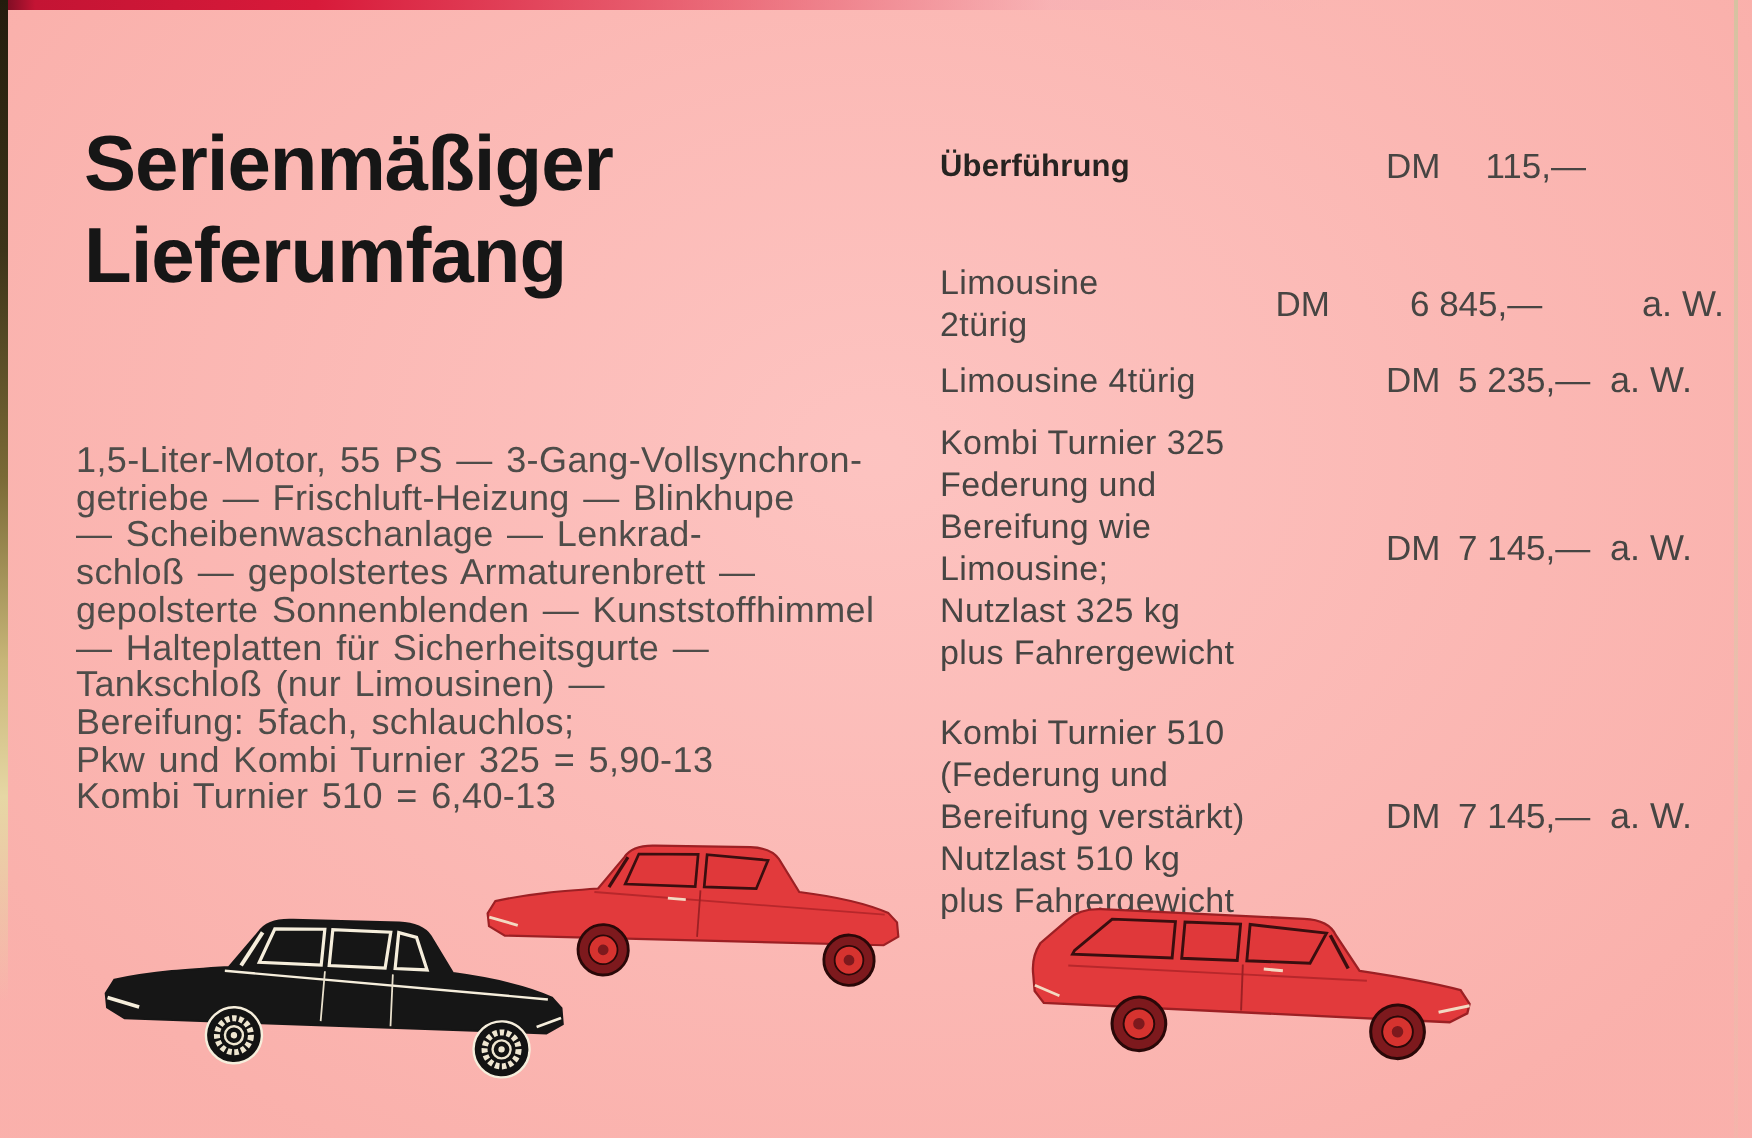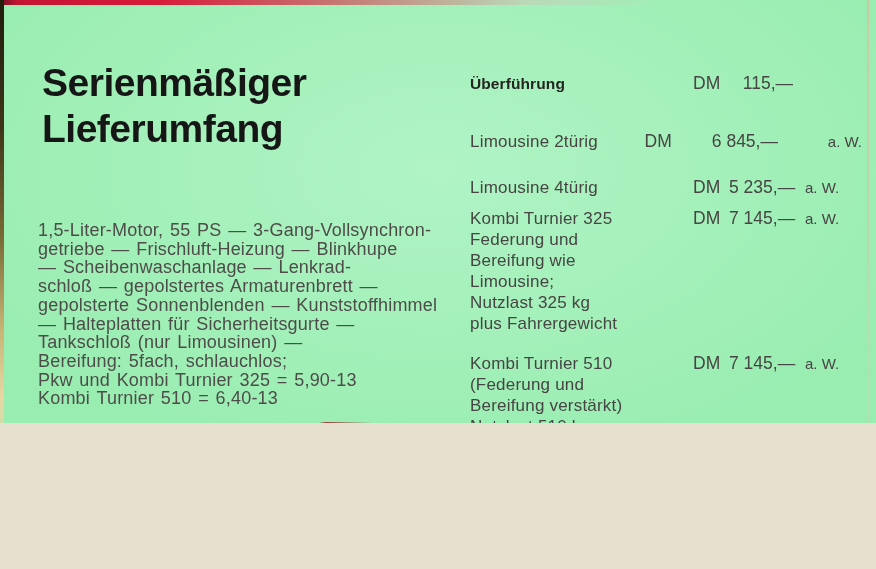--- a/index.html
+++ b/index.html
@@ -1,40 +1,40 @@
 <!DOCTYPE html>
 <html><head>
 <meta charset="utf-8">
 <style>
   html,body{margin:0;padding:0;}
   body{width:876px;height:569px;overflow:hidden;background:#e8e0cf;
        font-family:"Liberation Sans","DejaVu Sans",sans-serif;}
-  .page{position:relative;width:876px;height:423px;background:#86efac;overflow:hidden;}
+  .page{position:relative;width:876px;height:569px;background:#fca5a5;overflow:hidden;}
   .page::after{content:"";position:absolute;inset:0;pointer-events:none;
        background:radial-gradient(ellipse at 50% 40%, rgba(255,252,244,.35), rgba(240,228,200,.18) 85%);}
   .edge-top{position:absolute;left:0;top:0;width:876px;height:5px;
        background:linear-gradient(90deg,#6e0c20 0%,#c41434 2%,#d81a3a 18%,rgba(222,48,76,.55) 42%,rgba(240,165,180,.30) 60%,rgba(244,200,205,0) 76%);z-index:5;}
   .edge-left{position:absolute;left:0;top:0;width:4px;height:569px;
        background:linear-gradient(180deg,#231c0d 0%,#3d3419 22%,#7a6a36 42%,#c7b577 58%,#e6d7a4 70%,rgba(236,223,174,0) 88%);z-index:5;}
   .edge-right{position:absolute;right:7px;top:0;width:2px;height:569px;
        background:linear-gradient(180deg,rgba(210,196,160,.9),rgba(216,203,170,.45) 60%,rgba(216,203,170,.15));z-index:5;}
 
   .title{position:absolute;left:42px;top:60px;margin:0;white-space:pre-line;
        font-size:39px;line-height:46px;font-weight:700;letter-spacing:-0.5px;color:#161616;z-index:2;}
   .features{position:absolute;left:38px;top:221px;width:440px;white-space:pre-line;
        font-size:18px;line-height:18.7px;letter-spacing:.2px;word-spacing:1.5px;color:#4e4c49;z-index:2;}
 
   .prices{position:absolute;left:470px;top:73px;width:392px;color:#474543;z-index:2;}
-  .row{display:flex;align-items:flex-start;}
+  .row{display:flex;align-items:center;}
   .row .label{width:223px;white-space:pre-line;font-size:17px;line-height:21px;letter-spacing:.2px;}
   .row .label.bold{font-weight:700;font-size:15.5px;color:#262421;letter-spacing:.1px;}
   .row .dm{width:36px;font-size:17.5px;line-height:21px;}
   .row .amount{width:64px;text-align:right;font-size:17.5px;line-height:21px;white-space:nowrap;}
-  .row .suffix{width:56px;padding-left:12px;font-size:15px;line-height:21px;white-space:nowrap;}
-  .r1{margin-top:37px;gap:40px;} .r2{margin-top:25px;} .r3{margin-top:10px;} .r4{margin-top:19px;}
+  .row .suffix{width:56px;padding-left:12px;font-size:18px;line-height:21px;white-space:nowrap;}
+  .r1{margin-top:37px;gap:40px;} .r2{margin-top:7px;} .r3{margin-top:10px;} .r4{margin-top:19px;}
 
   .car{position:absolute;z-index:3;}
   .car svg{display:block;}
   .car-black{left:50px;top:447px;transform:rotate(2.6deg);z-index:4;}
   .car-redsedan{left:241px;top:411px;transform:rotate(2deg);z-index:3;}
   .car-wagon{left:509px;top:444px;transform:rotate(2.2deg);z-index:3;}
 </style>
 </head>
 <body>
 

